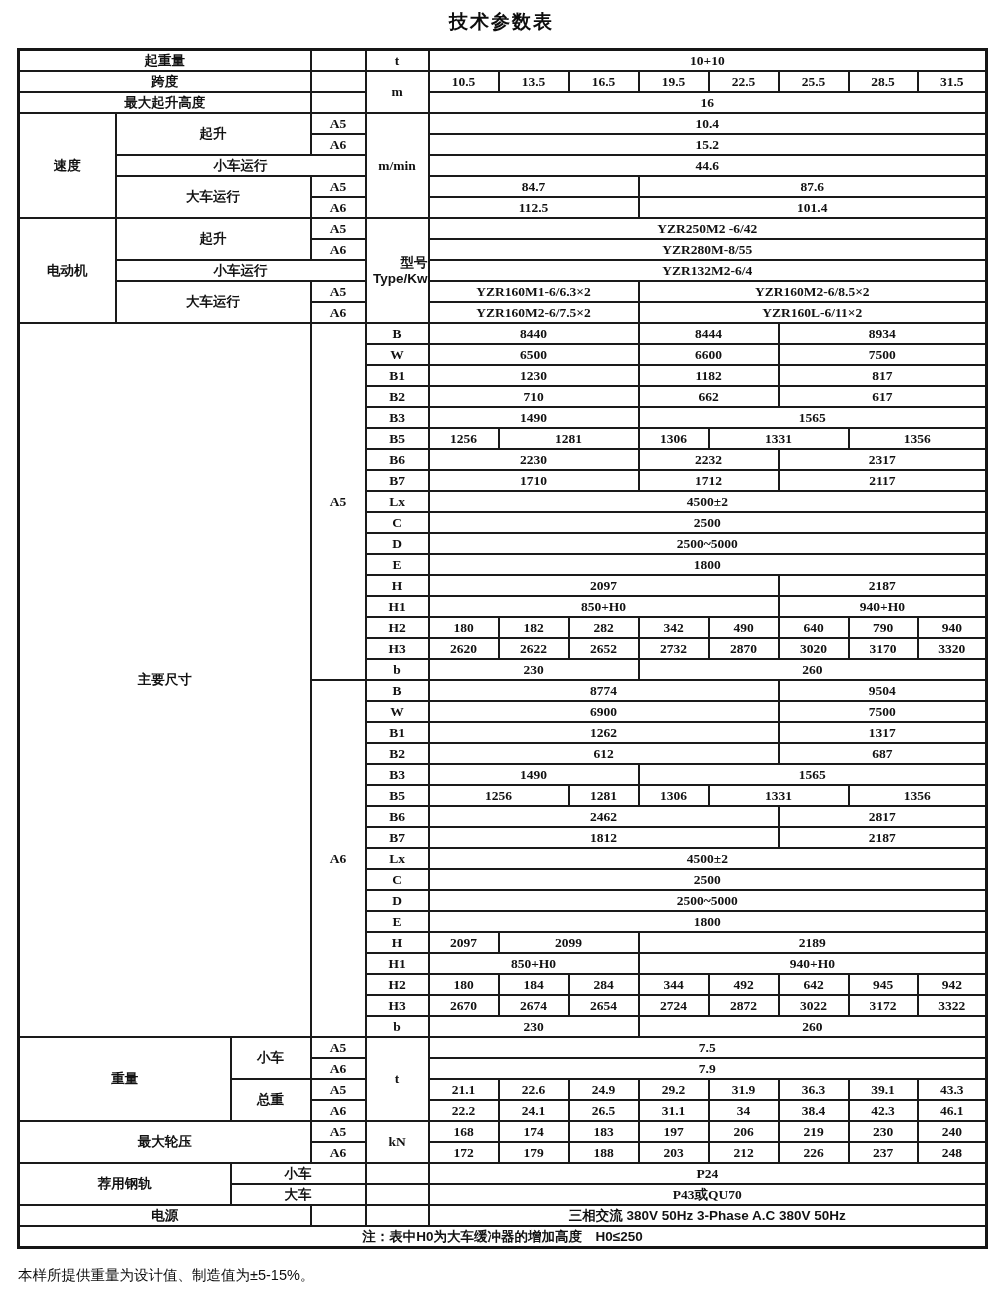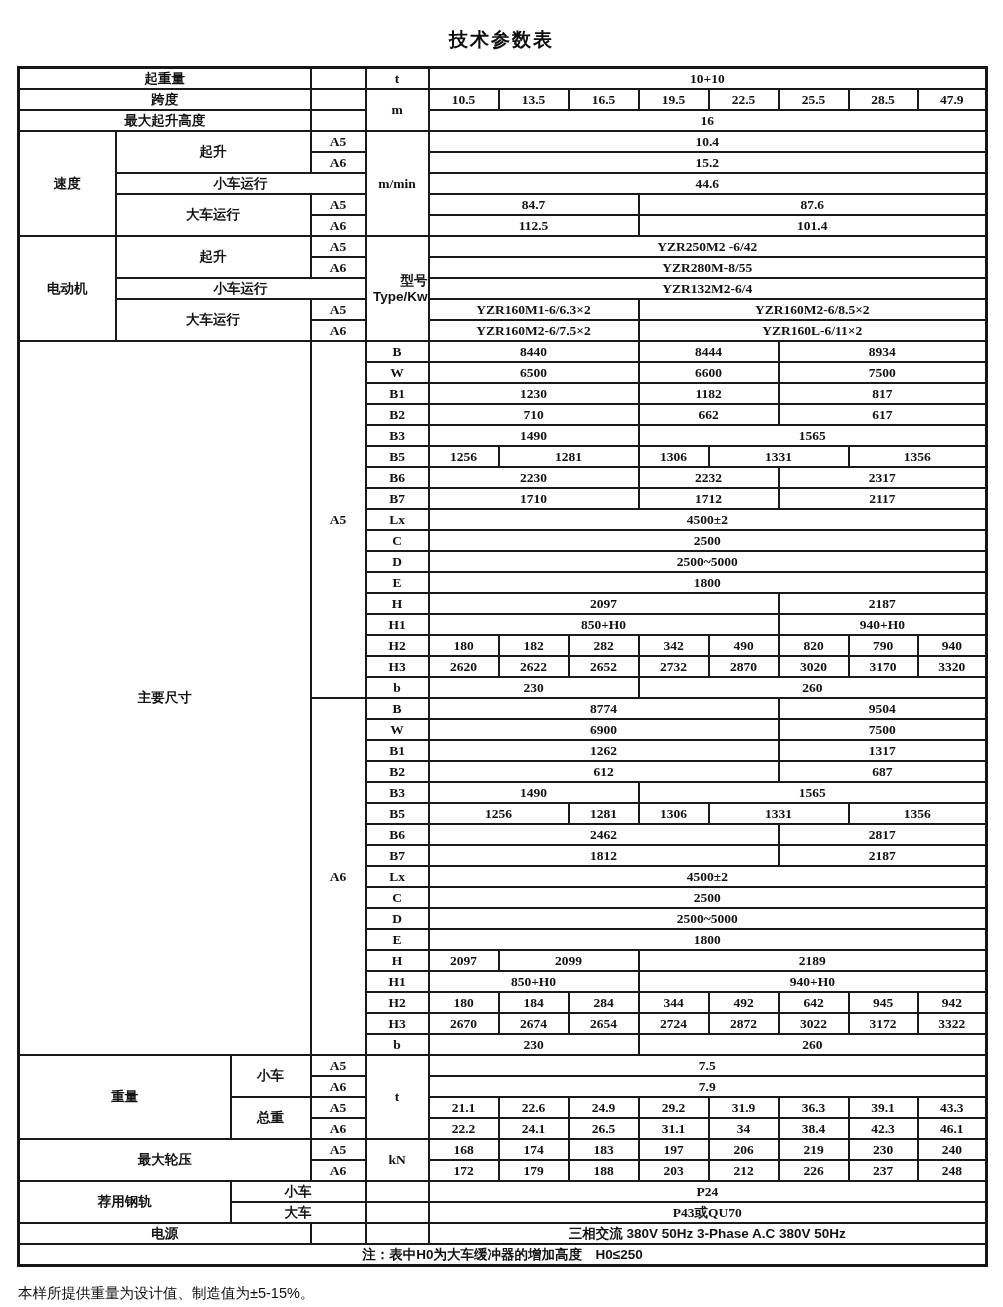--- a/index.html
+++ b/index.html
@@ -2,21 +2,21 @@
 <html><head>
 <meta charset="utf-8">
 <style>
   html,body{margin:0;padding:0;}
   body{
     width:1003px;height:1307px;background:#ffffff;color:#121212;
     font-family:"Liberation Sans","DejaVu Sans",sans-serif;overflow:hidden;
   }
   .title{
     text-align:center;font-weight:bold;font-size:19px;letter-spacing:2px;
-    padding-top:27px;color:#0d0d0d;
+    padding-top:9px;color:#0d0d0d;
   }
   table.spec{
     border-collapse:collapse;table-layout:fixed;
     margin:13px 0 0 17px;width:968px;
     border:3px solid #161616;
   }
   td{
     border:2px solid #1a1a1a;
     text-align:center;vertical-align:middle;
     font-family:"Liberation Serif","DejaVu Serif",serif;
@@ -64,21 +64,21 @@
         <td colspan="3" class="zh">跨度</td>
         <td></td>
         <td rowspan="2">m</td>
         <td>10.5</td>
         <td>13.5</td>
         <td>16.5</td>
         <td>19.5</td>
         <td>22.5</td>
         <td>25.5</td>
         <td>28.5</td>
-        <td>47.9</td>
+        <td>31.5</td>
       </tr>
       <tr>
         <td colspan="3" class="zh">最大起升高度</td>
         <td></td>
         <td colspan="8">16</td>
       </tr>
       <tr>
         <td rowspan="5" class="zh">速度</td>
         <td colspan="2" rowspan="2" class="zh">起升</td>
         <td>A5</td>
@@ -208,21 +208,21 @@
         <td colspan="5">850+H0</td>
         <td colspan="3">940+H0</td>
       </tr>
       <tr>
         <td>H2</td>
         <td>180</td>
         <td>182</td>
         <td>282</td>
         <td>342</td>
         <td>490</td>
-        <td>820</td>
+        <td>640</td>
         <td>790</td>
         <td>940</td>
       </tr>
       <tr>
         <td>H3</td>
         <td>2620</td>
         <td>2622</td>
         <td>2652</td>
         <td>2732</td>
         <td>2870</td>

